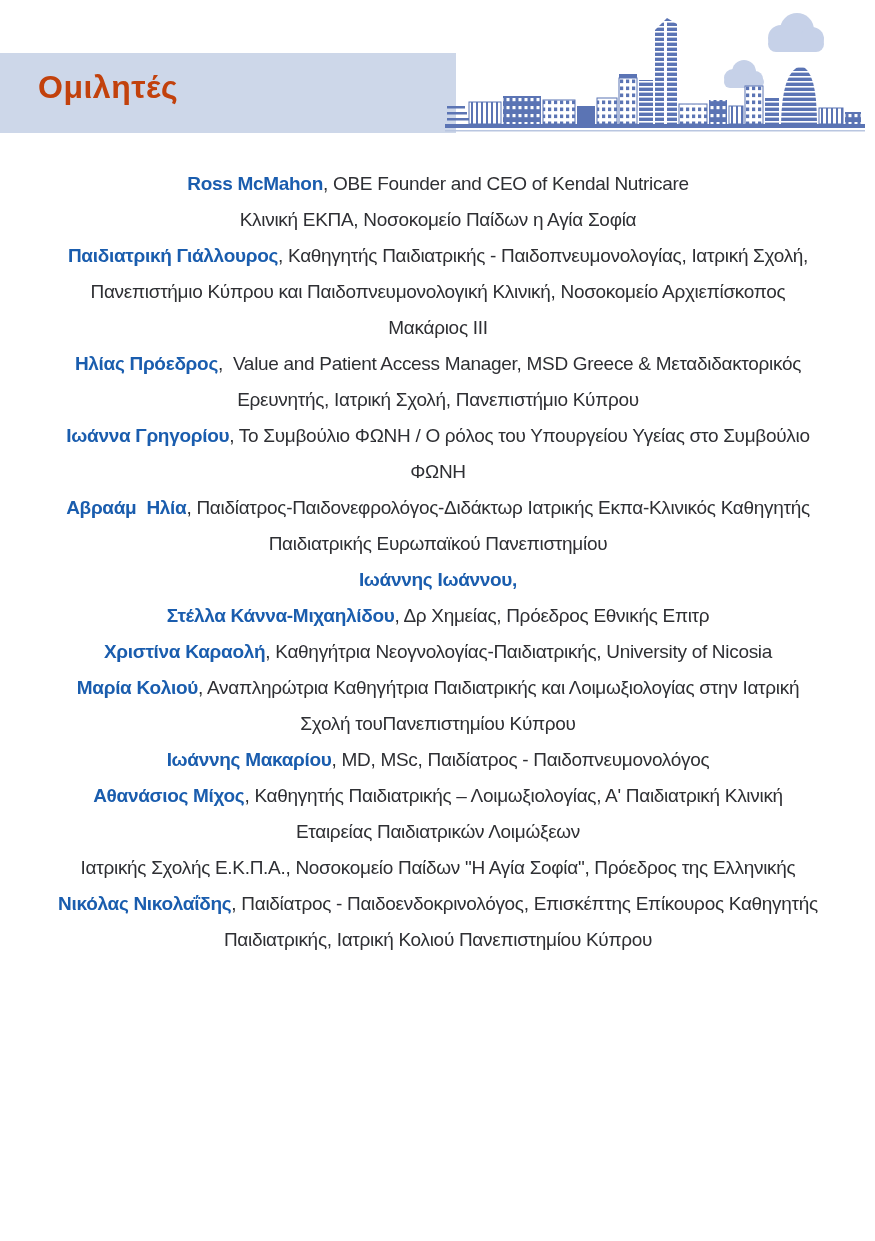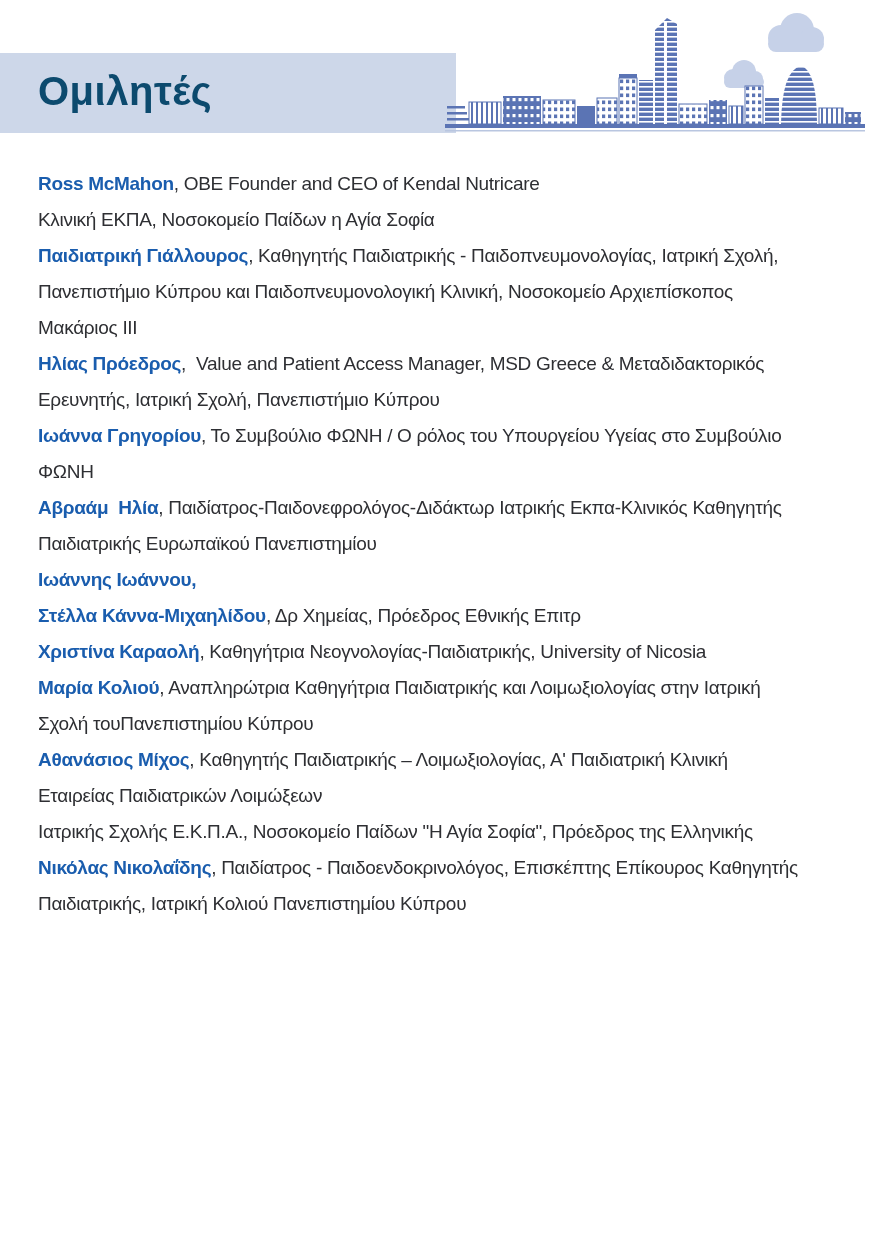--- a/index.html
+++ b/index.html
@@ -11,36 +11,37 @@
     position: relative;
     overflow: hidden;
   }
   .banner {
     position: absolute; left: 0; top: 53px;
     width: 456px; height: 80px;
     background: #cdd7e9;
   }
   .banner h1 {
     margin: 0; padding: 16px 0 0 38px;
-    font-size: 40px; font-weight: bold;
-    color: #0c4a6e; letter-spacing: 0.5px;
+    font-size: 32px; font-weight: bold;
+    color: #c2410c; letter-spacing: 0.5px;
   }
   .skyline {
     position: absolute; left: 445px; top: 8px;
     width: 420px; height: 128px;
   }
   .content {
     position: absolute; left: 38px; top: 166px;
     width: 800px;
   }
   .line {
     margin: 0; height: 36px; line-height: 36px;
     font-size: 19px; color: #2e2f33;
     letter-spacing: -0.3px;
     white-space: pre;
+    text-align: center;
   }
   .speaker-name { color: #1a5dae; font-weight: bold; }
 </style>
 </head>
 <body>
 
 <header>
   <div class="banner">
     <h1>Ομιλητές</h1>
   </div>
@@ -154,20 +155,23 @@
 
   <div class="speaker">
     <p class="line first-line"><span class="speaker-name">Χριστίνα Καραολή</span><span class="speaker-rest">, Καθηγήτρια Νεογνολογίας-Παιδιατρικής, University of Nicosia</span></p>
   </div>
 
   <div class="speaker">
     <p class="line first-line"><span class="speaker-name">Μαρία Κολιού</span><span class="speaker-rest">, Αναπληρώτρια Καθηγήτρια Παιδιατρικής και Λοιμωξιολογίας στην Ιατρική</span></p>
   <p class="line cont-line">Σχολή τουΠανεπιστημίου Κύπρου</p>
     </div>
 
+  <div class="speaker">
+    <p class="line first-line"><span class="speaker-name">Ιωάννης Μακαρίου</span><span class="speaker-rest">, MD, MSc, Παιδίατρος - Παιδοπνευμονολόγος</span></p>
+  </div>
 
   <div class="speaker">
     <p class="line first-line"><span class="speaker-name">Αθανάσιος Μίχος</span><span class="speaker-rest">, Καθηγητής Παιδιατρικής – Λοιμωξιολογίας, Α' Παιδιατρική Κλινική</span></p>
   <p class="line cont-line">Εταιρείας Παιδιατρικών Λοιμώξεων</p>
       <p class="line cont-line">Ιατρικής Σχολής Ε.Κ.Π.Α., Νοσοκομείο Παίδων "Η Αγία Σοφία", Πρόεδρος της Ελληνικής</p>
     </div>
 
   <div class="speaker">
     <p class="line first-line"><span class="speaker-name">Νικόλας Νικολαΐδης</span><span class="speaker-rest">, Παιδίατρος - Παιδοενδοκρινολόγος, Επισκέπτης Επίκουρος Καθηγητής</span></p>
   <p class="line cont-line">Παιδιατρικής, Ιατρική Κολιού Πανεπιστημίου Κύπρου</p>

